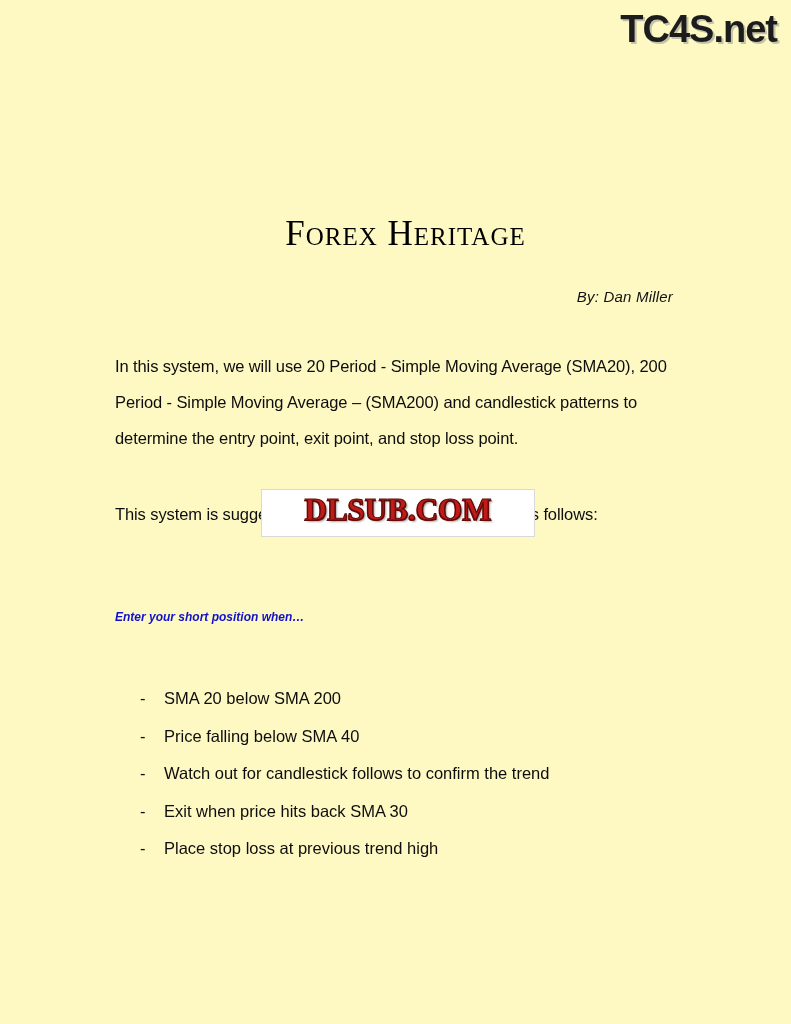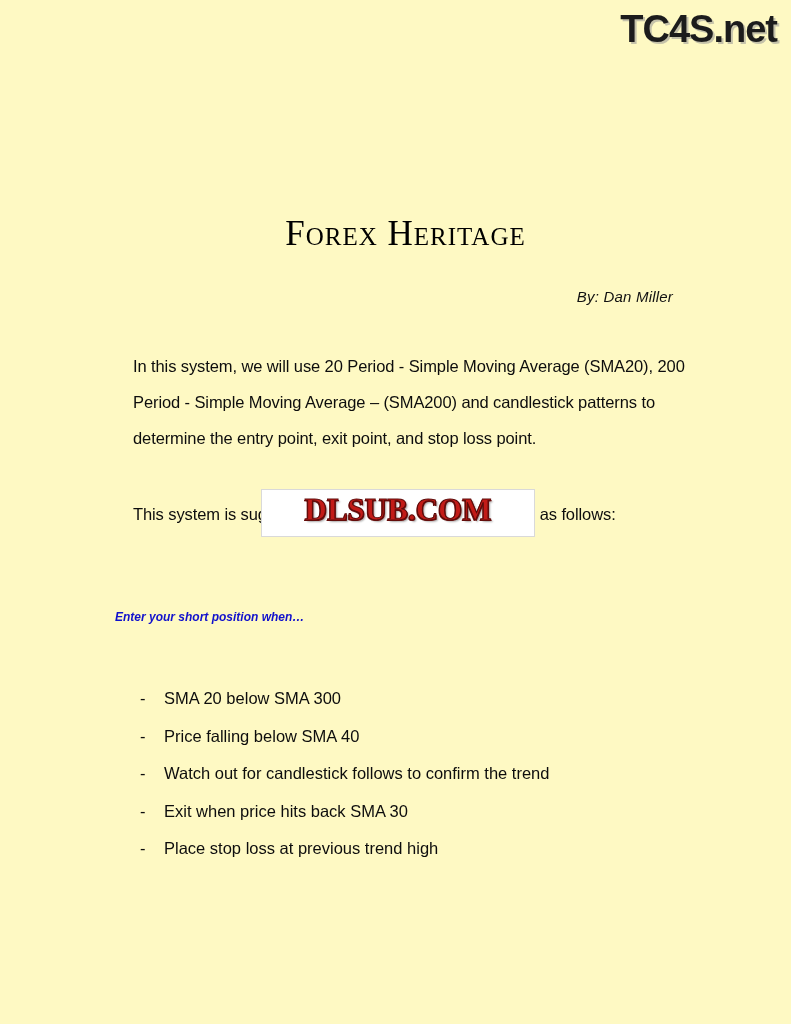--- a/index.html
+++ b/index.html
@@ -64,21 +64,20 @@
   
   .body-block {
     position: absolute;
     left: 115px;
     width: 560px;
     font-family: "Liberation Sans", sans-serif;
     font-size: 16.5px;
     line-height: 36px;
     color: #0d0d0d;
     letter-spacing: -0.1px;
-    margin-left: 18px;
   }
   .para-1 { top: 348px; }
   .para-2 { top: 496px; }
 
   
   .body-block, .byline, .heading-blue, .bullets, .doc-title {
     font-stretch: condensed;
   }
 
   
@@ -176,21 +175,21 @@
 
   <div class="stamp">
     <span class="stamp-inner">DLSUB.COM</span>
   </div>
 
   <div class="heading-blue">Enter your short position when…</div>
 
   <div class="bullets">
     <div class="bullet-row">
       <span class="bullet-dash">-</span>
-      <span class="bullet-text">SMA 20 below SMA 300</span>
+      <span class="bullet-text">SMA 20 below SMA 200</span>
     </div>
     <div class="bullet-row">
       <span class="bullet-dash">-</span>
       <span class="bullet-text">Price falling below SMA 40</span>
     </div>
     <div class="bullet-row">
       <span class="bullet-dash">-</span>
       <span class="bullet-text">Watch out for candlestick follows to confirm the trend</span>
     </div>
     <div class="bullet-row">

